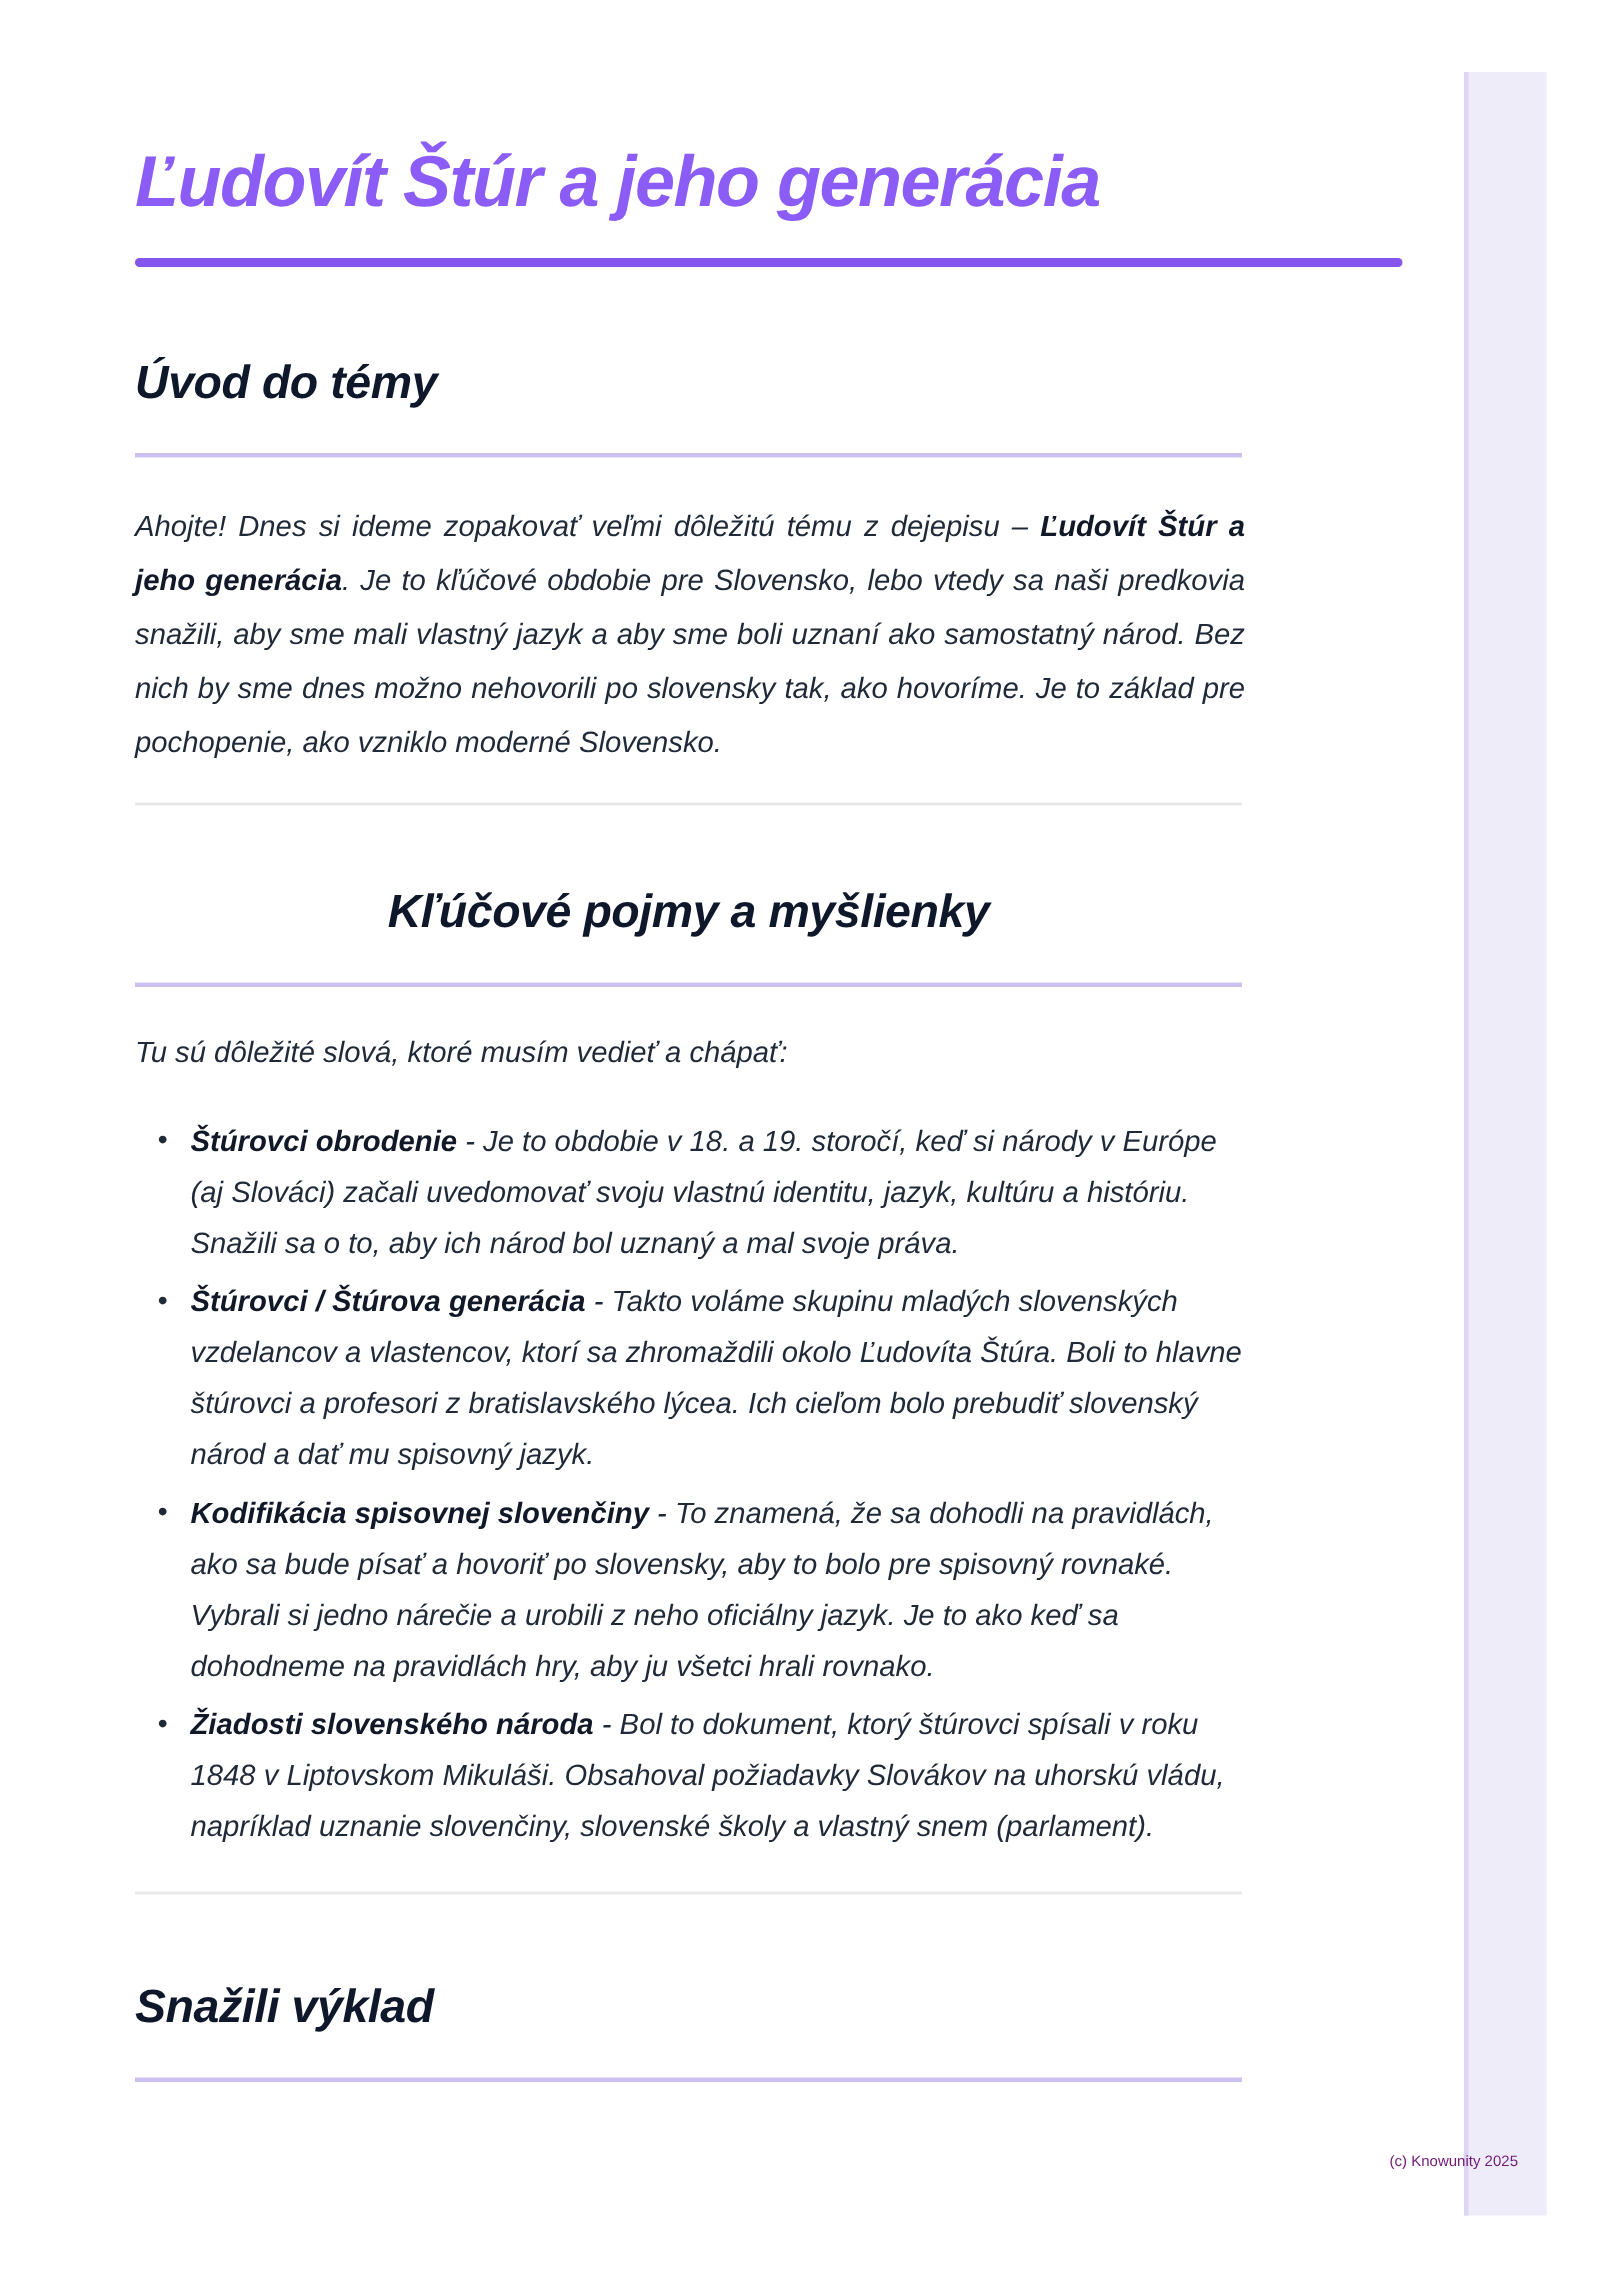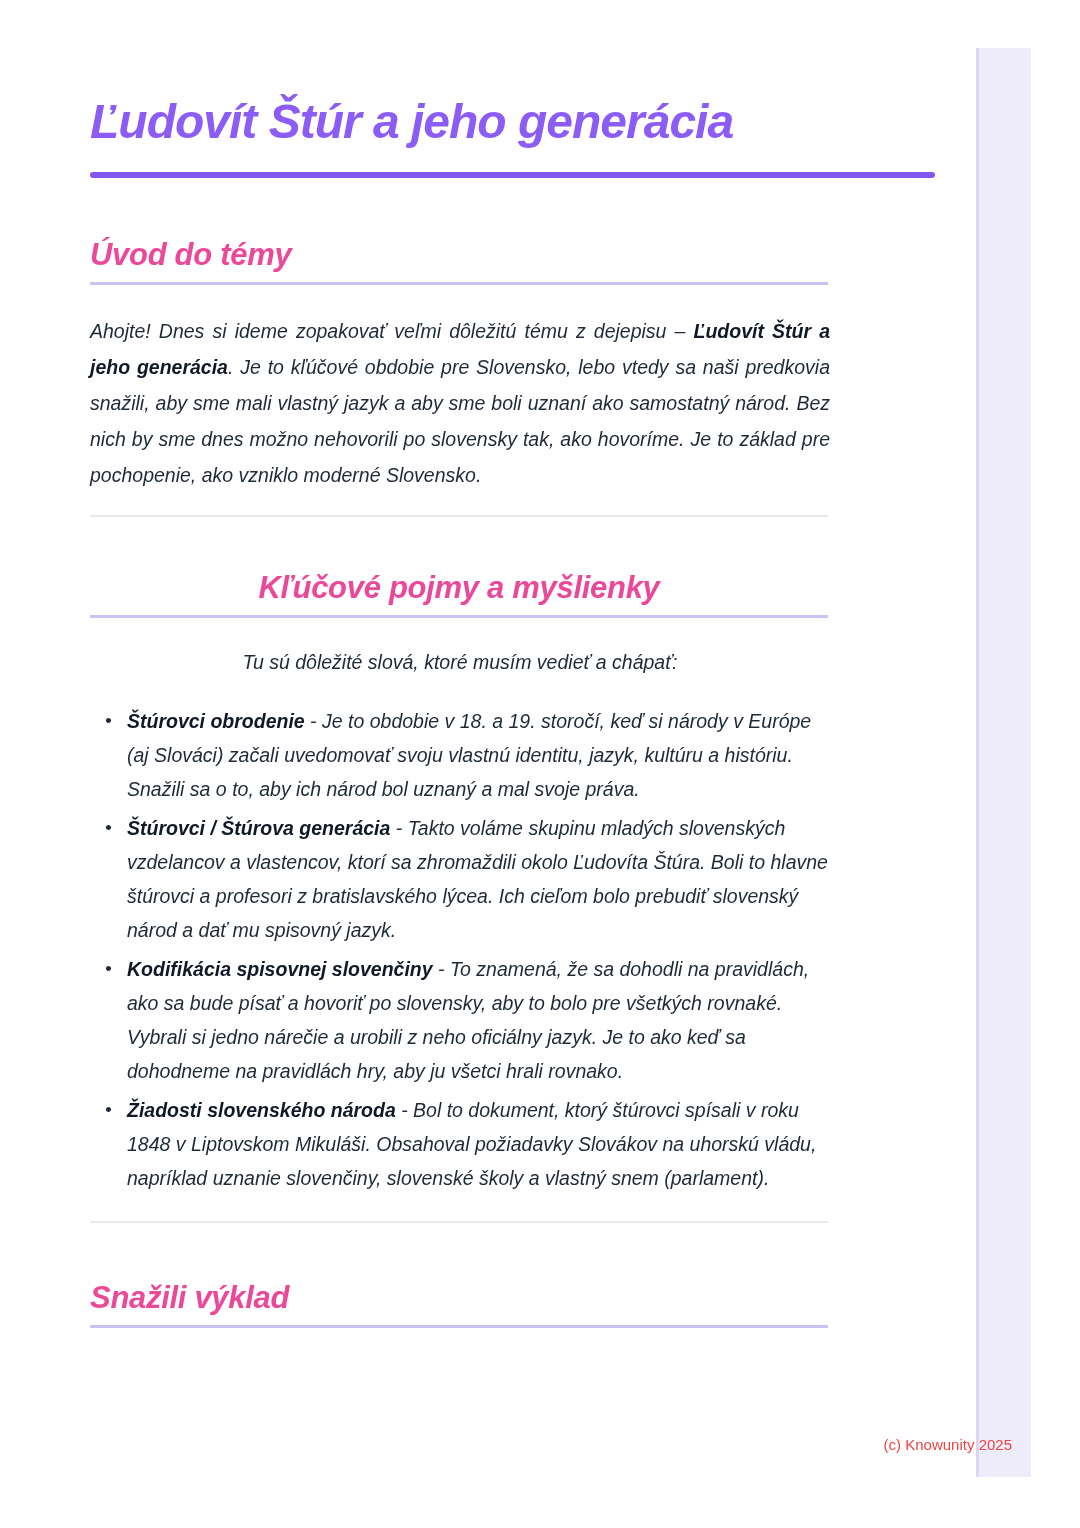--- a/index.html
+++ b/index.html
@@ -23,22 +23,22 @@
     top: 48px;
     width: 52px;
     height: 1429px;
     background: #EFECFA;
     border-left: 3px solid #DCD5F3;
   }
   .copyright {
     position: absolute;
     top: 1436px;
     right: 68px;
-    font-size: 15px;
-    color: #ef4444;
+    font-size: 10px;
+    color: #701a75;
     z-index: 5;
     white-space: nowrap;
   }
   .content {
     position: relative;
     margin-left: 90px;
     width: 855px;
     z-index: 2;
     font-style: italic;
   }
@@ -58,34 +58,33 @@
     border-radius: 3px;
     background: #8456EE;
   }
   h2.section-heading {
     margin: 0;
     width: 738px;
     font-size: 31px;
     line-height: 38px;
     font-weight: 700;
     letter-spacing: -0.3px;
-    color: #ec4899;
-    padding-bottom: 8px;
+    color: #0f172a;
+    padding-bottom: 28px;
     border-bottom: 3px solid #CDC1F1;
   }
   h2.mt-intro { margin-top: 58px; }
   h2.mt-key   { margin-top: 52px; text-align: center; }
   h2.mt-detail{ margin-top: 56px; }
   p.body-text {
     margin: 28px 0 0 0;
     width: 740px;
     font-size: 19.5px;
     line-height: 36px;
     color: #1F2937;
-    text-align: center;
   }
   p.justified { text-align: justify; }
   p.lead { margin-top: 26px; }
   .divider {
     margin: 22px 0 0 0;
     width: 738px;
     height: 0;
     border: none;
     border-top: 2px solid #E9E9EC;
   }
@@ -133,21 +132,21 @@
 
     <hr class="divider">
 
     <h2 class="section-heading mt-key">Kľúčové pojmy a myšlienky</h2>
 
     <p class="body-text lead">Tu sú dôležité slová, ktoré musím vedieť a chápať:</p>
 
     <ul class="concepts">
       <li><strong>Štúrovci obrodenie</strong><span> - </span><span>Je to obdobie v 18. a 19. storočí, keď si národy v Európe (aj Slováci) začali uvedomovať svoju vlastnú identitu, jazyk, kultúru a históriu. Snažili sa o to, aby ich národ bol uznaný a mal svoje práva.</span></li>
       <li><strong>Štúrovci / Štúrova generácia</strong><span> - </span><span>Takto voláme skupinu mladých slovenských vzdelancov a vlastencov, ktorí sa zhromaždili okolo Ľudovíta Štúra. Boli to hlavne štúrovci a profesori z bratislavského lýcea. Ich cieľom bolo prebudiť slovenský národ a dať mu spisovný jazyk.</span></li>
-      <li><strong>Kodifikácia spisovnej slovenčiny</strong><span> - </span><span>To znamená, že sa dohodli na pravidlách, ako sa bude písať a hovoriť po slovensky, aby to bolo pre všetkých rovnaké. Vybrali si jedno nárečie a urobili z neho oficiálny jazyk. Je to ako keď sa dohodneme na pravidlách hry, aby ju všetci hrali rovnako.</span></li>
+      <li><strong>Kodifikácia spisovnej slovenčiny</strong><span> - </span><span>To znamená, že sa dohodli na pravidlách, ako sa bude písať a hovoriť po slovensky, aby to bolo pre spisovný rovnaké. Vybrali si jedno nárečie a urobili z neho oficiálny jazyk. Je to ako keď sa dohodneme na pravidlách hry, aby ju všetci hrali rovnako.</span></li>
       <li><strong>Žiadosti slovenského národa</strong><span> - </span><span>Bol to dokument, ktorý štúrovci spísali v roku 1848 v Liptovskom Mikuláši. Obsahoval požiadavky Slovákov na uhorskú vládu, napríklad uznanie slovenčiny, slovenské školy a vlastný snem (parlament).</span></li>
     </ul>
 
     <hr class="divider second">
 
     <h2 class="section-heading mt-detail">Snažili výklad</h2>
 
   </main>
 </div>
 

